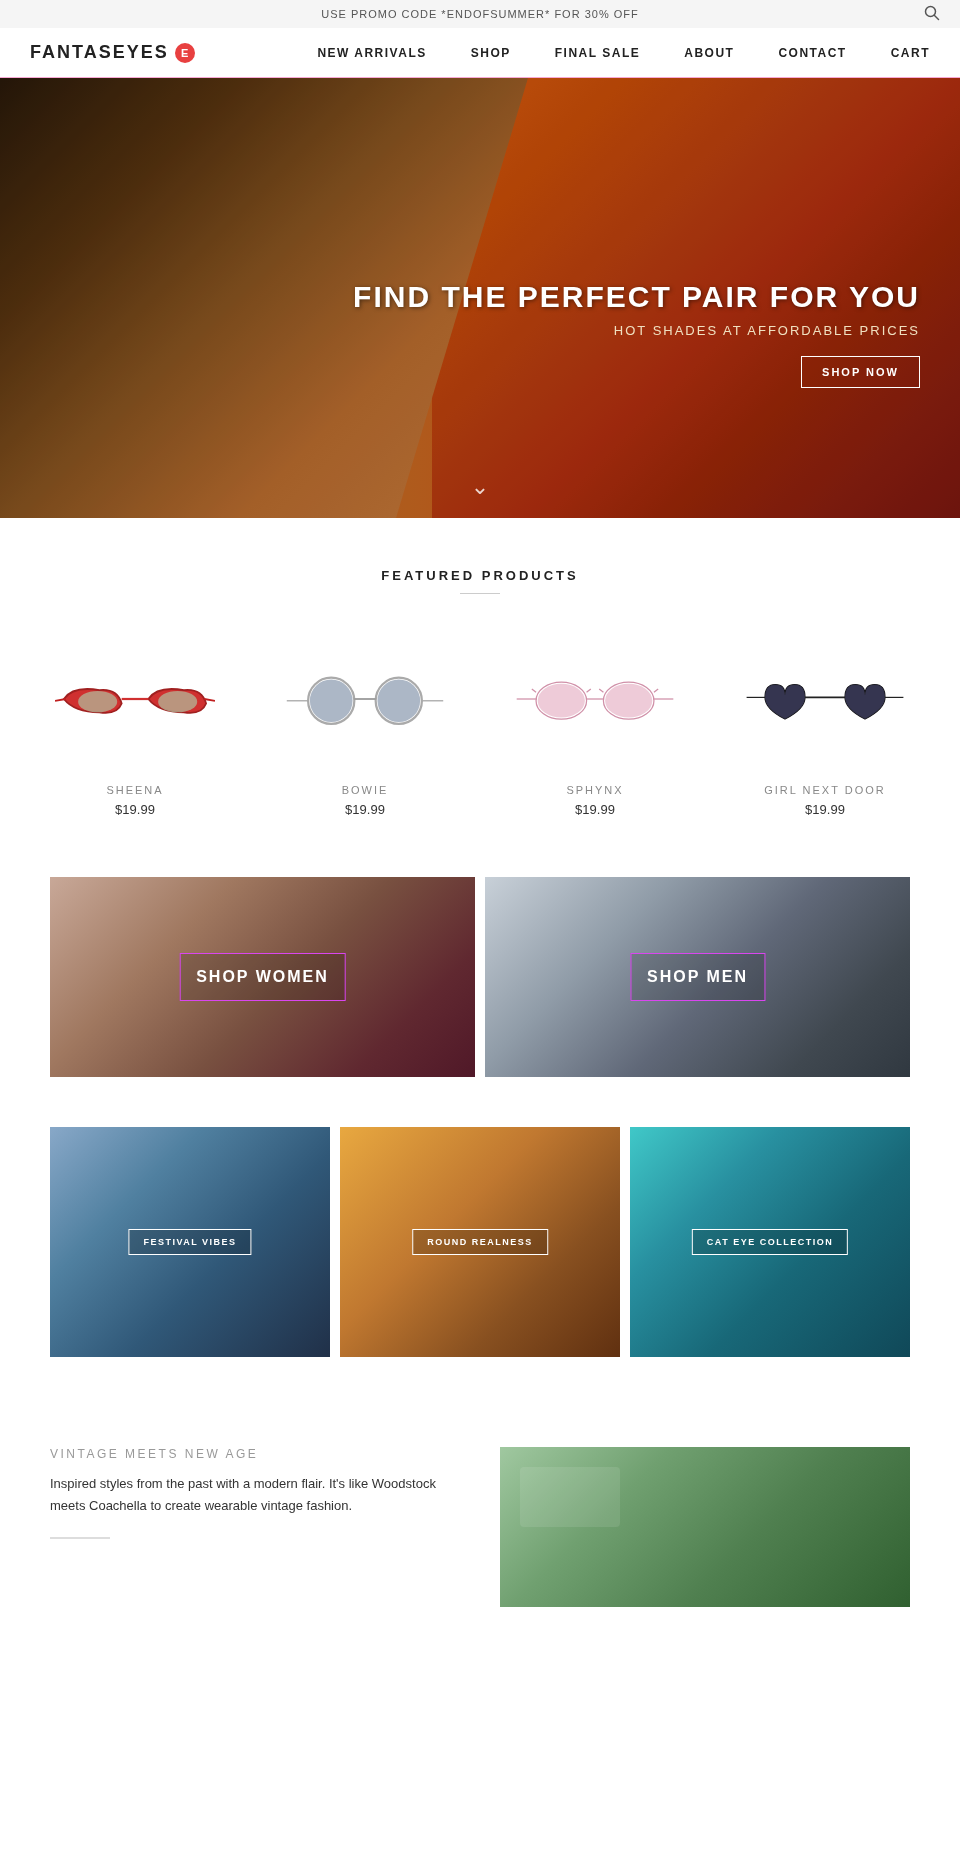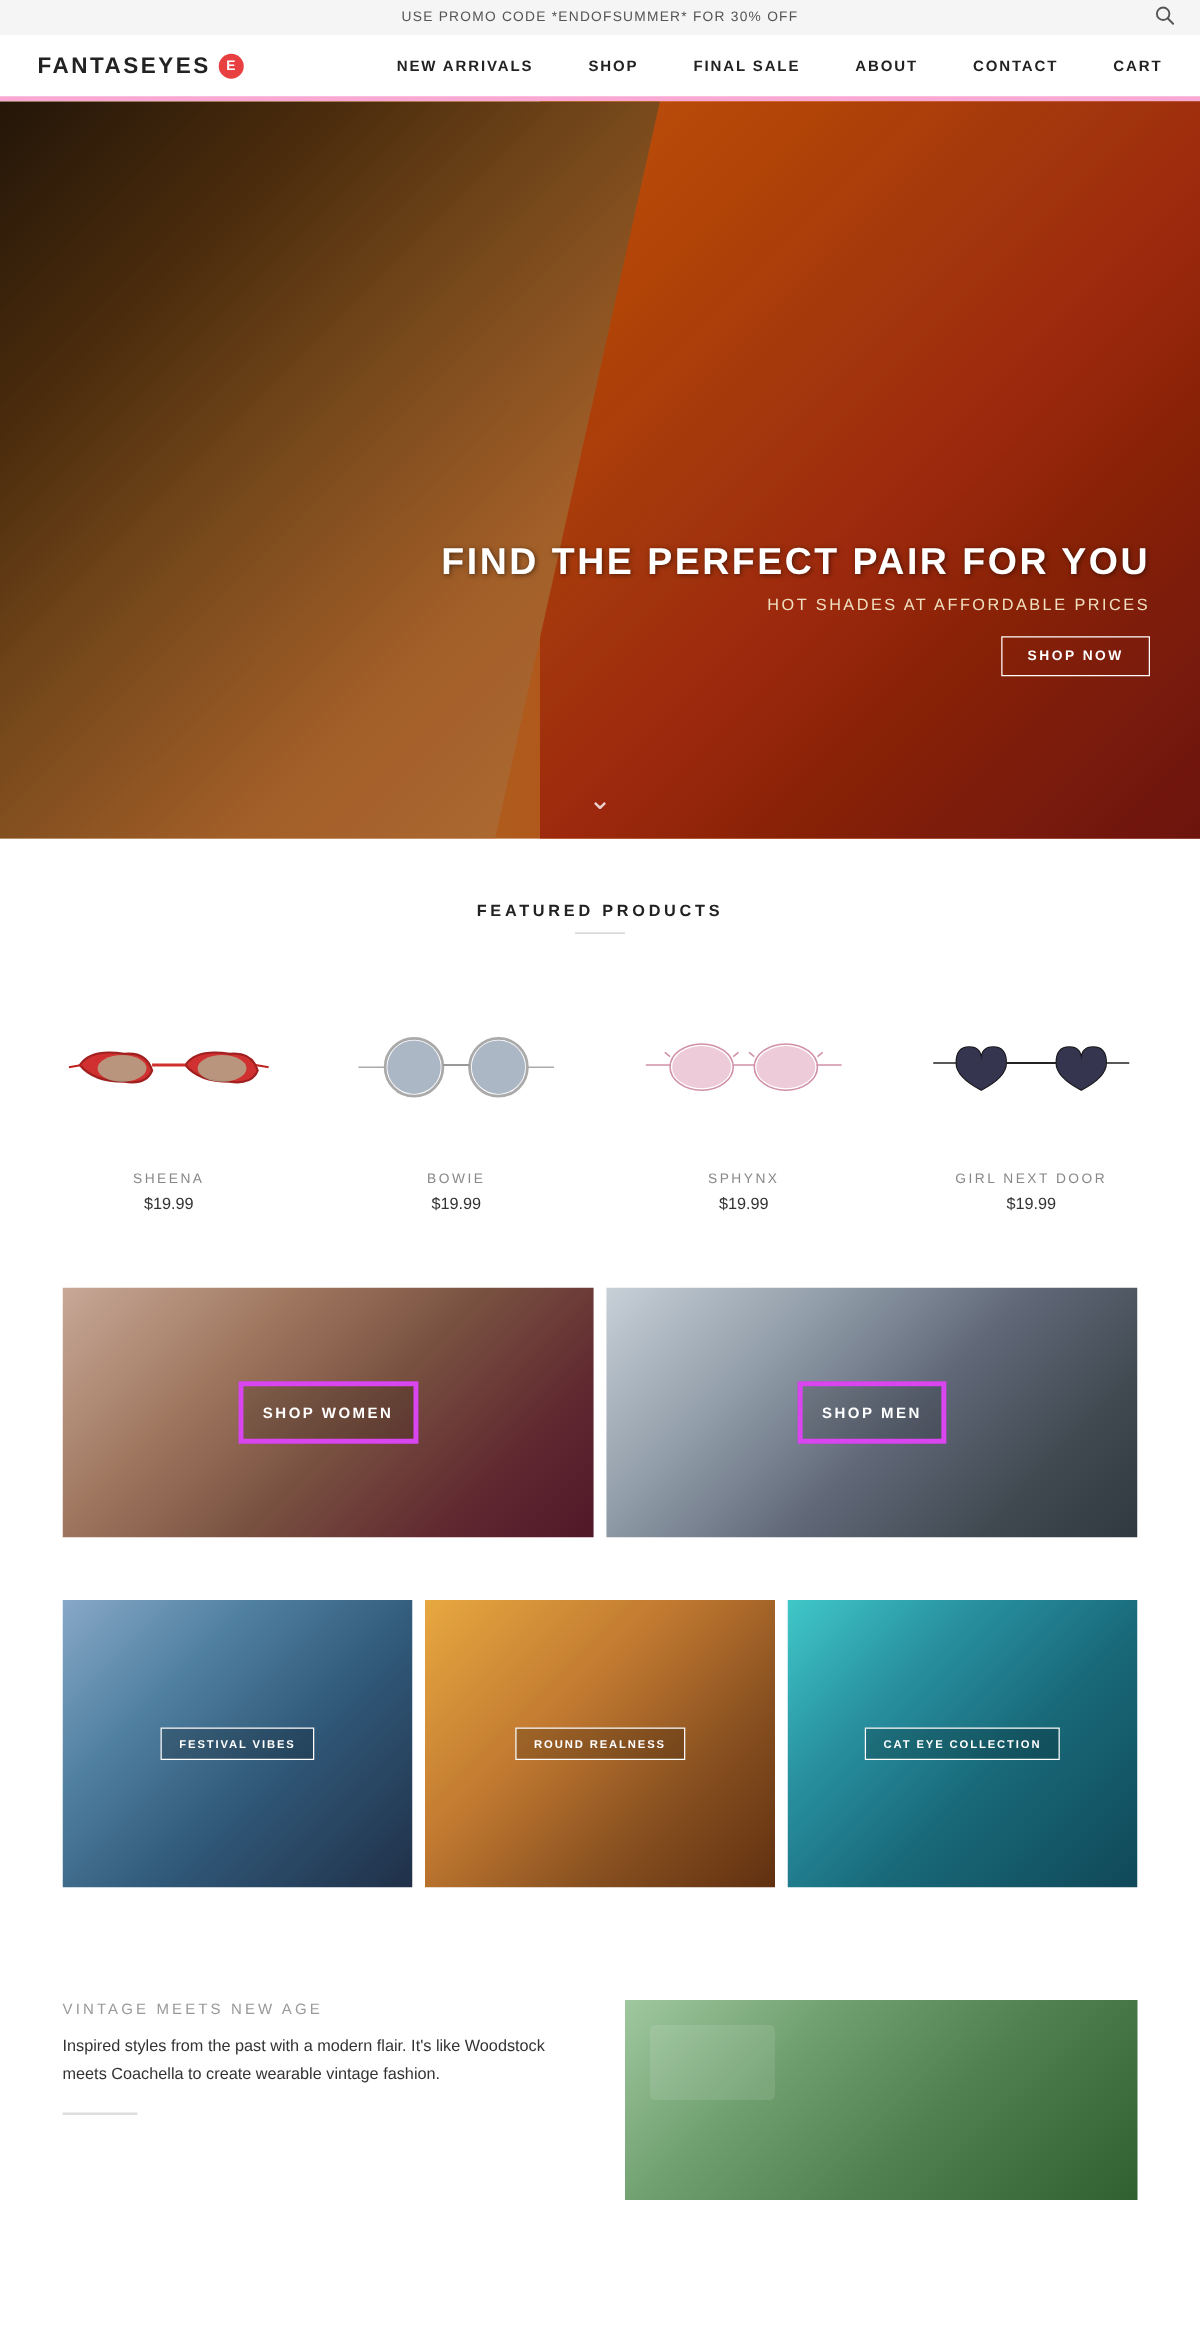--- a/index.html
+++ b/index.html
@@ -25,21 +25,21 @@
       transform: translateY(-50%);
       cursor: pointer;
     }
 
     
     header {
       display: flex;
       justify-content: space-between;
       align-items: center;
       padding: 14px 30px;
-      border-bottom: 4px solid #f9a8d4;
+      border-bottom: 1px solid #f9a8d4;
     }
     .logo-wrap {
       display: flex;
       align-items: center;
       gap: 6px;
     }
     .logo-text {
       font-size: 18px;
       font-weight: 700;
       letter-spacing: 2px;
@@ -68,21 +68,21 @@
       letter-spacing: 1.5px;
       color: #222;
       text-decoration: none;
       cursor: pointer;
     }
 
     
     .hero {
       position: relative;
       width: 100%;
-      height: 590px;
+      height: 440px;
       overflow: hidden;
     }
     .hero-bg {
       width: 100%;
       height: 100%;
       background: linear-gradient(to right, #b8854a 0%, #c8762a 30%, #d4601a 55%, #e05010 70%, #c04010 85%, #a03010 100%);
       position: relative;
     }
     
     .hero-person {
@@ -229,24 +229,24 @@
       width: 100%;
       height: 100%;
       background: linear-gradient(135deg, #c8d0d8 0%, #909ca8 30%, #606878 55%, #404850 80%, #303840 100%);
       position: relative;
     }
     .shop-gender-label {
       position: absolute;
       top: 50%;
       left: 50%;
       transform: translate(-50%, -50%);
-      border: 4px solid #d946ef;
+      border: 1px solid #d946ef;
       color: #fff;
       padding: 14px 16px;
-      font-size: 12px;
+      font-size: 16px;
       font-weight: 600;
       letter-spacing: 2px;
       white-space: nowrap;
       background: rgba(0,0,0,0.15);
     }
 
     
     .collections-section {
       padding: 0 50px 60px;
     }

